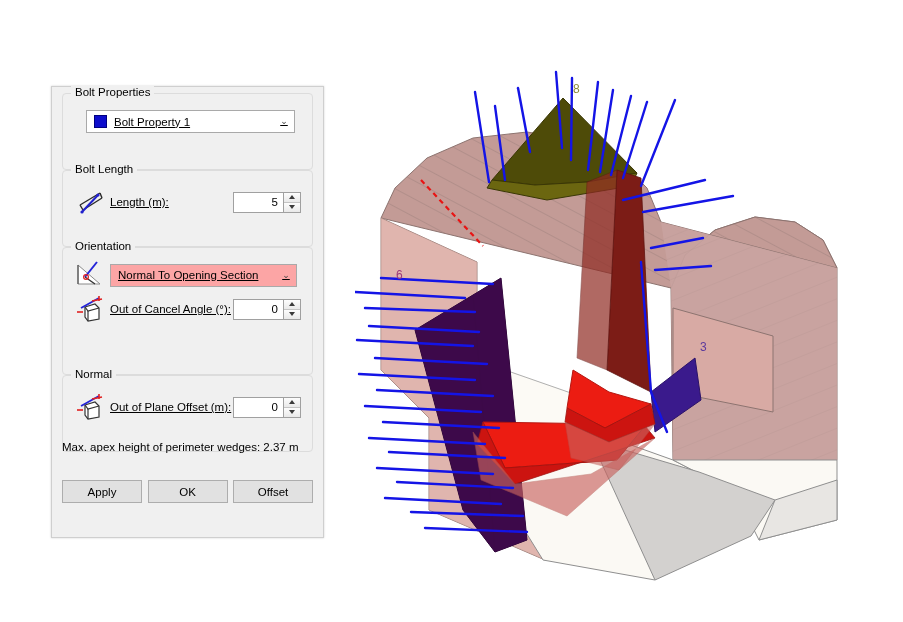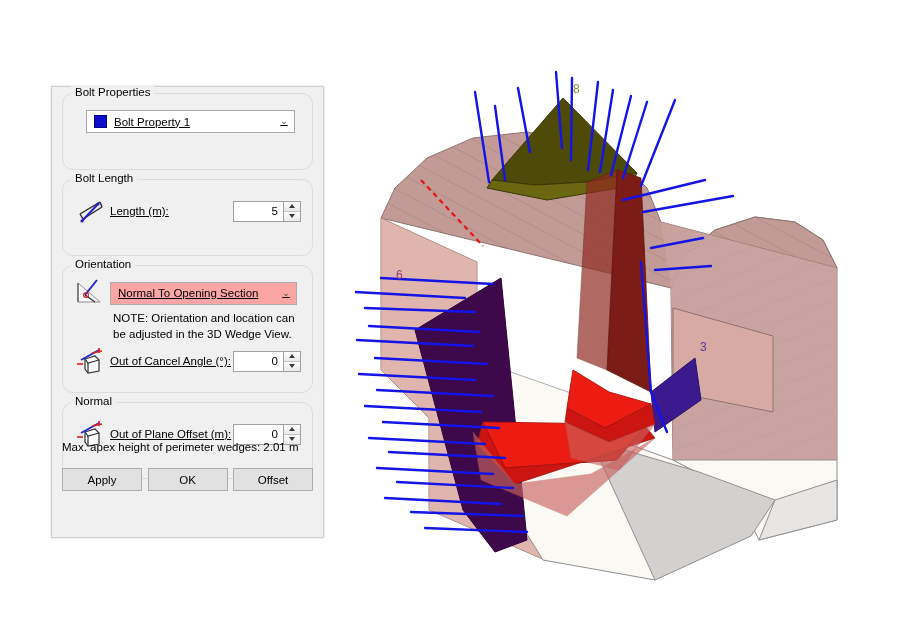--- a/index.html
+++ b/index.html
@@ -65,22 +65,22 @@
   .dlg-body {
     position: relative;
     padding: 6px 10px 0 10px;
     height: calc(100% - 30px);
     box-sizing: border-box;
   }
 
   .group {
     position: relative;
     border: 1px solid #dcdcdc;
-    border-radius: 11px;
-    margin-bottom: 9px;
+    border-radius: 4px;
+    margin-bottom: 0;
     padding: 12px 9px 11px 9px;
     background: transparent;
   }
   .group-title {
     position: absolute;
     top: -8px;
     left: 8px;
     background: #f0f0f0;
     padding: 0 4px;
     font-size: 11.5px;
@@ -203,21 +203,21 @@
     left: 10px;
     bottom: 54px;
     font-size: 11.5px;
     color: #000;
     white-space: nowrap;
   }
   .btn-row {
     position: absolute;
     left: 10px;
     right: 10px;
-    bottom: 16px;
+    bottom: 4px;
     display: flex;
     justify-content: space-between;
     text-align: center;
   }
   .btn {
     width: 80px;
     height: 23px;
     background: #e1e1e1;
     border: 1px solid #adadad;
     font-size: 11.5px;
@@ -304,21 +304,20 @@
             <circle cx="11" cy="17" r="2.4" fill="none" stroke="#e02020" stroke-width="1.2"></circle>
           </svg>
         </span>
         <span style="flex:1 1 auto;">
           <span class="combo gray" style="margin:0 6px 0 0;">
             <span class="combo-label" style="margin-left:7px;">Normal To Opening Section</span>
             <span class="chev">⌄</span>
           </span>
         </span>
       </div>
-      <div class="note">NOTE: Orientation and location can be adjusted in the 3D Wedge View.</div>
       <div class="row">
         <span class="icon-cell">
           <svg width="32" height="28" viewBox="0 0 32 28">
             <path d="M10 12 L20 9 L24 13 L24 24 L13 26 L10 22 Z" fill="#ffffff" stroke="#333" stroke-width="1.2"></path>
             <path d="M10 12 L13 16 L24 13" fill="none" stroke="#333" stroke-width="1.2"></path>
             <line x1="13" y1="16" x2="13" y2="26" stroke="#333" stroke-width="1.2"></line>
             <line x1="6" y1="13" x2="24" y2="3" stroke="#2424d8" stroke-width="1.8"></line>
             <line x1="17" y1="6" x2="27" y2="4" stroke="#e02020" stroke-width="1.6"></line>
             <line x1="24" y1="1" x2="24" y2="6" stroke="#e02020" stroke-width="1.6"></line>
             <line x1="2" y1="17" x2="8" y2="17" stroke="#e02020" stroke-width="1.6"></line>
@@ -361,21 +360,21 @@
                 <span class="tri-up"></span>
               </span>
             <span class="spin-btn">
                 <span class="tri-dn"></span>
               </span>
           </span>
         </span>
       </div>
     </div>
 
-    <div class="maxnote">Max. apex height of perimeter wedges: 2.01 m</div>
+    <div class="maxnote">Max. apex height of perimeter wedges: 2.37 m</div>
 
     <div class="btn-row">
       <div class="btn">Apply</div>
       <div class="btn">OK</div>
       <div class="btn">Offset</div>
     </div>
   </div>
 </div>
 
 <div class="viewport">

